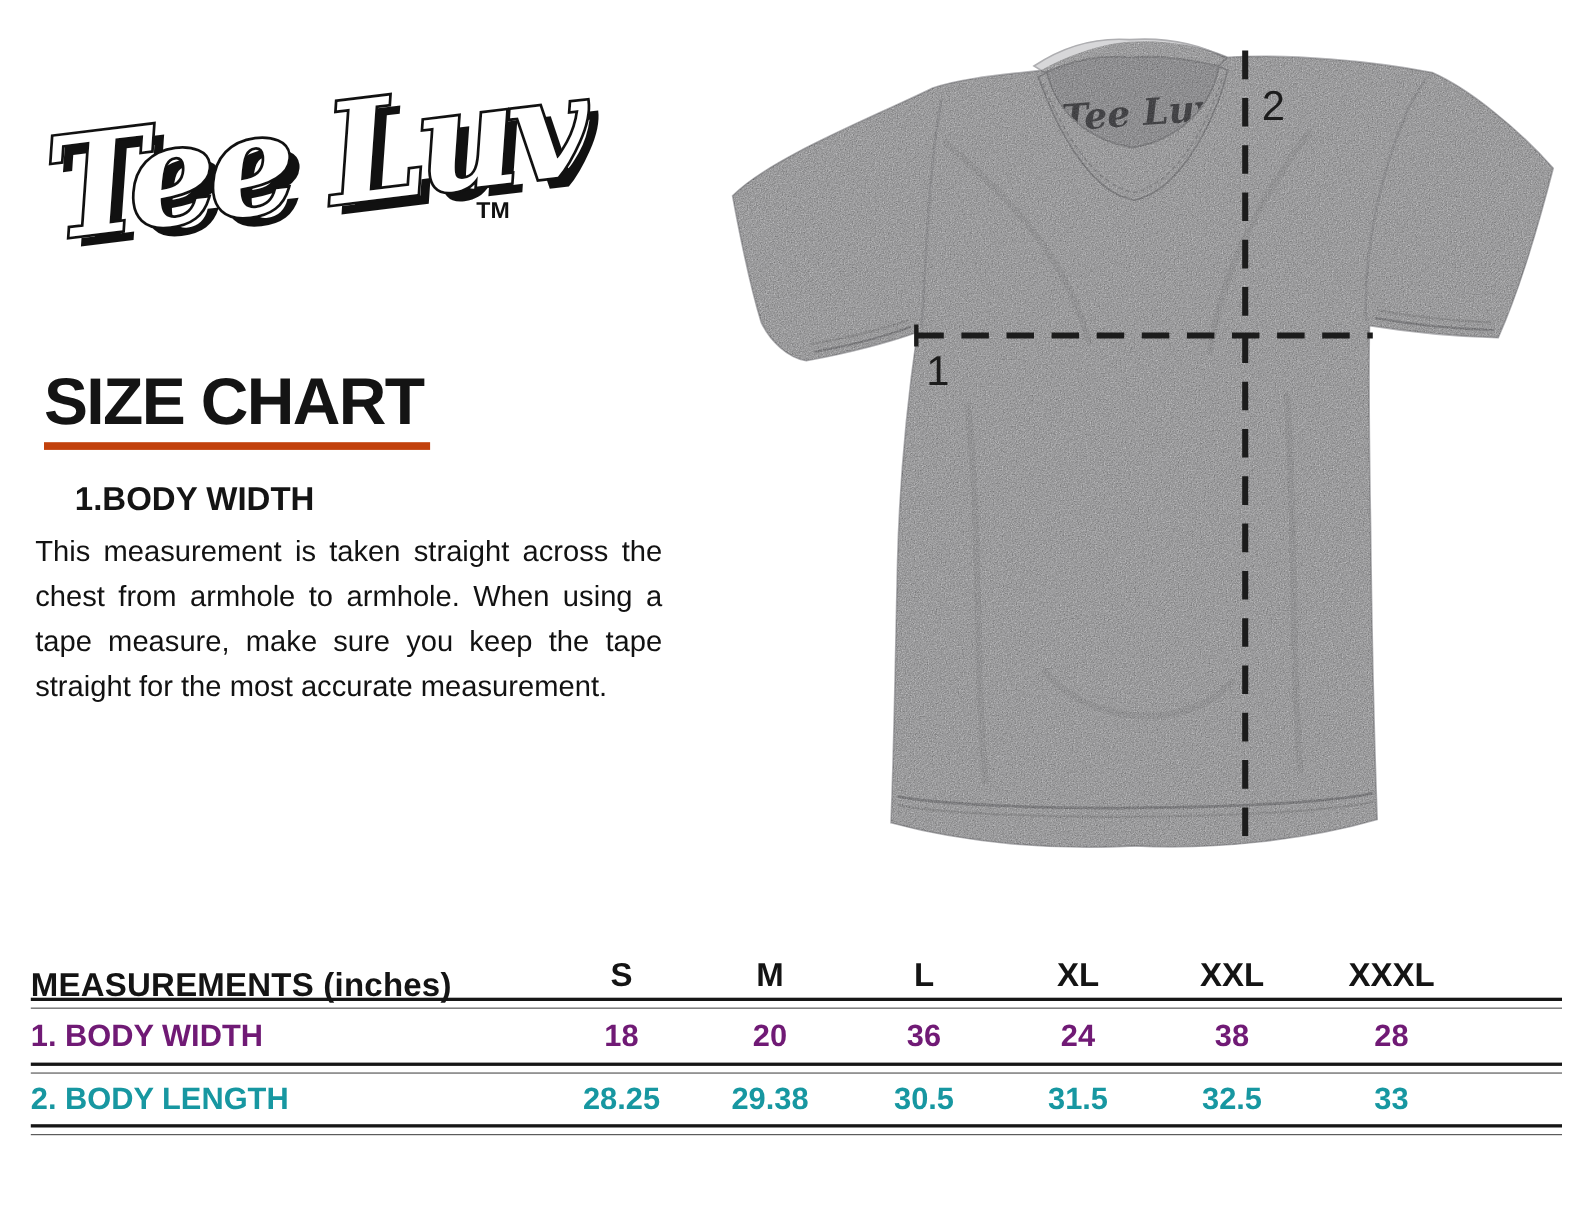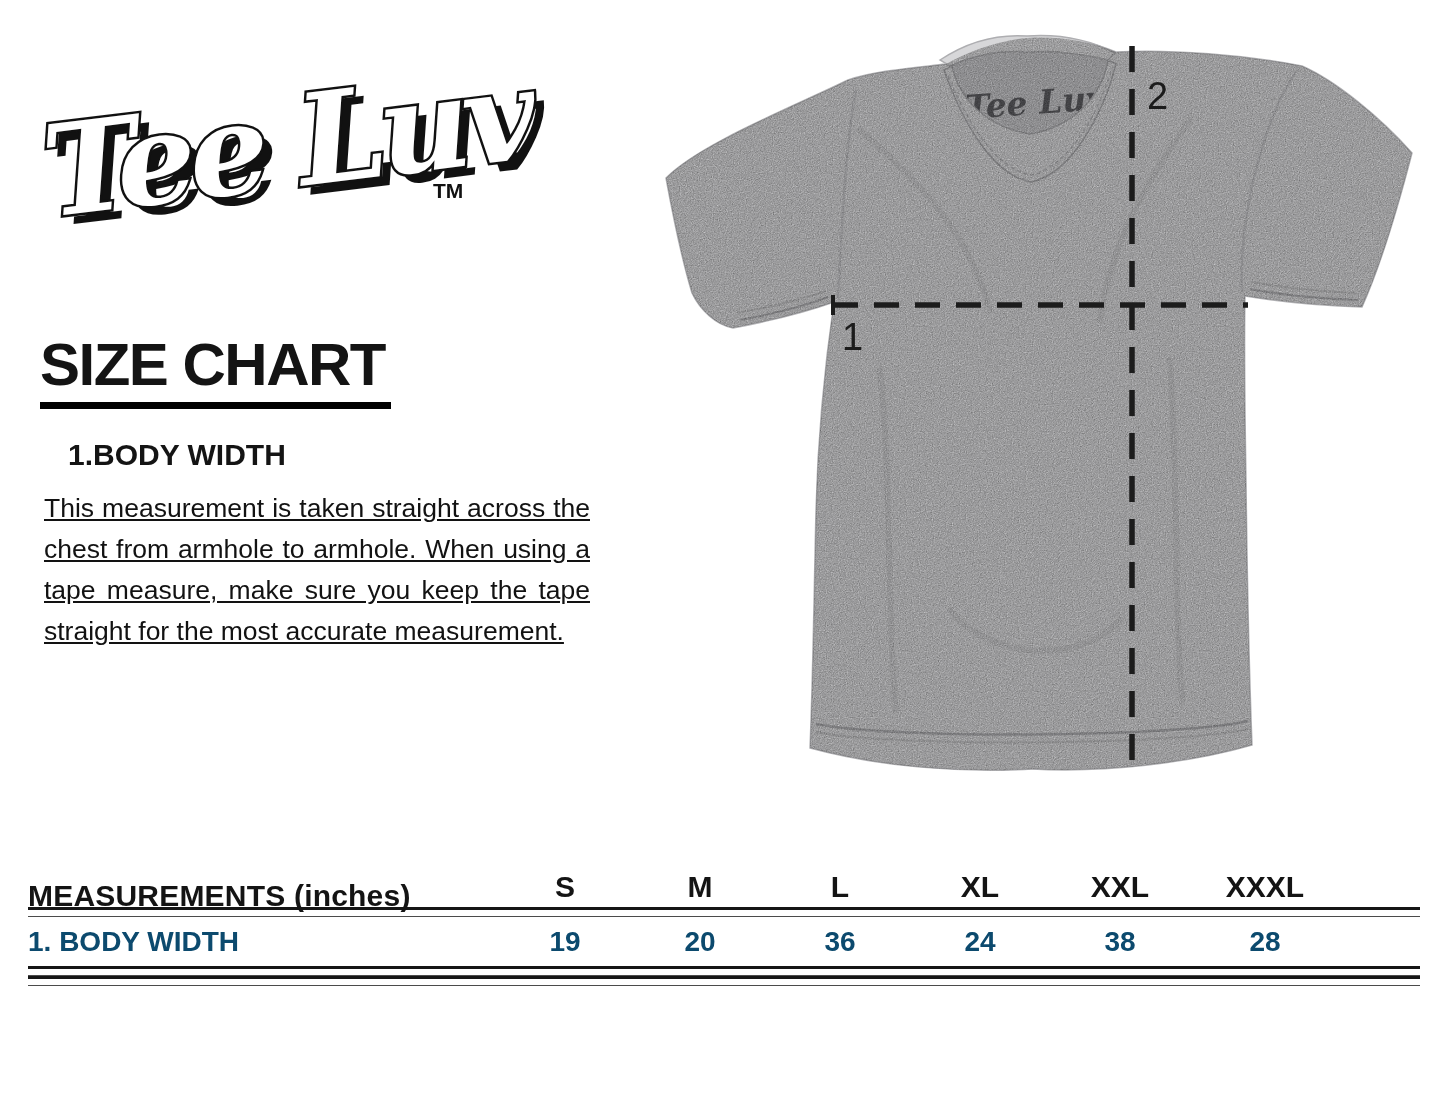--- a/index.html
+++ b/index.html
@@ -12,27 +12,27 @@
   .logo-wrap svg{overflow:visible;}
   .logo-script{
     font-family:"DejaVu Serif",serif;font-style:italic;font-weight:bold;
     font-size:126px;letter-spacing:-7px;
   }
   .logo-tm{font-family:"Liberation Sans",sans-serif;font-weight:bold;font-size:21px;}
   
   .title{
     position:absolute;left:40px;top:333px;margin:0;
     font-size:60px;font-weight:bold;letter-spacing:-1.5px;line-height:1.05;
-    border-bottom:7px solid #000000;padding:0 6px 6px 0;display:inline-block;
+    border-bottom:7px solid #c2410c;padding:0 6px 6px 0;display:inline-block;
   }
   .copy{position:absolute;left:28px;top:424px;width:578px;}
   .copy h2{font-size:30px;font-weight:bold;margin:14px 0 9px 40px;letter-spacing:0;}
   .copy p{
-    font-size:26.5px;line-height:41px;margin:16px;text-align:justify;
-    text-justify:inter-word;color:#121212;text-decoration:underline;
+    font-size:26.5px;line-height:41px;margin:4px;text-align:justify;
+    text-justify:inter-word;color:#121212;
   }
   .copy .sect2{margin-top:20px;}
   
   .diagram{position:absolute;left:630px;top:10px;width:815px;height:810px;}
   
   .meas{position:absolute;left:28px;top:861px;width:1392px;}
   .trow{display:grid;grid-template-columns:472px 130px 140px 140px 140px 140px 150px 1fr;align-items:center;}
   .trow .cell{text-align:center;}
   .thead{height:46px;font-size:30px;font-weight:bold;color:#141414;}
   .thead .rowlabel{letter-spacing:0.2px;margin-top:18px;}
@@ -161,28 +161,38 @@
       <div class="cell">S</div>
       <div class="cell">M</div>
       <div class="cell">L</div>
       <div class="cell">XL</div>
       <div class="cell">XXL</div>
       <div class="cell">XXXL</div>
       <div></div>
     </div>
     <div class="rule"></div>
 
-    <div class="trow tdata" style="color:#0c4a6e">
+    <div class="trow tdata" style="color:#701a75">
       <div class="rowlabel">1. BODY WIDTH</div>
-      <div class="cell">19</div>
+      <div class="cell">18</div>
       <div class="cell">20</div>
       <div class="cell">36</div>
       <div class="cell">24</div>
       <div class="cell">38</div>
       <div class="cell">28</div>
       <div></div>
     </div>
     <div class="rule"></div>
 
+    <div class="trow tdata second" style="color:#1797A1">
+      <div class="rowlabel">2. BODY LENGTH</div>
+      <div class="cell">28.25</div>
+      <div class="cell">29.38</div>
+      <div class="cell">30.5</div>
+      <div class="cell">31.5</div>
+      <div class="cell">32.5</div>
+      <div class="cell">33</div>
+      <div></div>
+    </div>
     <div class="rule"></div>
   </div>
 
 </div>
 
 </body></html>

